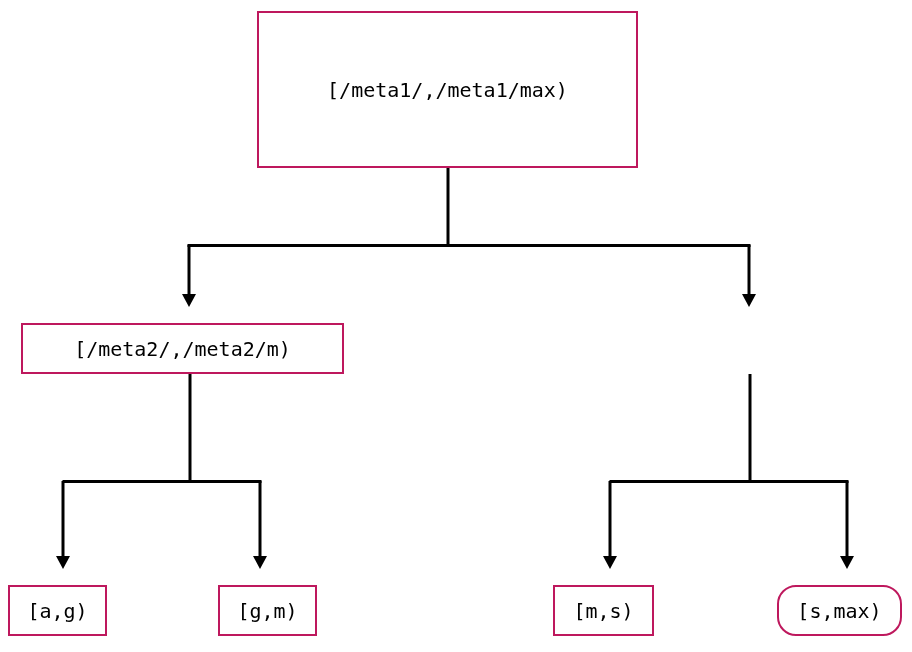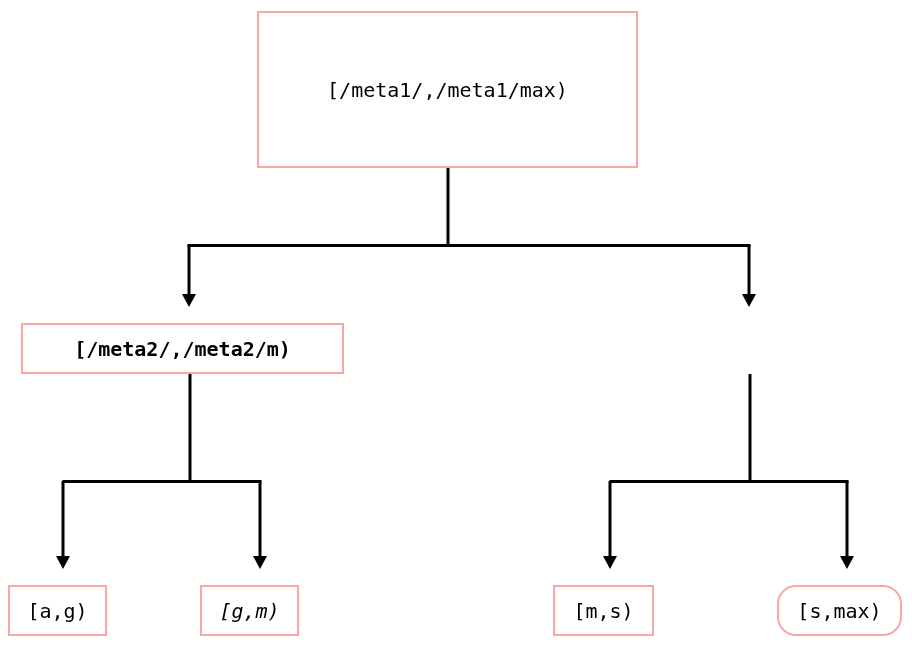--- a/index.html
+++ b/index.html
@@ -23,35 +23,35 @@
     left: 0;
     top: 0;
     width: 912px;
     height: 652px;
     pointer-events: none;
   }
   .node-box {
     position: absolute;
     box-sizing: border-box;
     background: #ffffff;
-    border: 2px solid #fca5a5;
+    border: 2px solid #be185d;
     display: flex;
     align-items: center;
     justify-content: center;
     color: #000000;
     white-space: pre;
   }
   .node-label {
     font-family: "DejaVu Sans Mono", "Liberation Mono", monospace;
     color: #000000;
     letter-spacing: 0px;
     white-space: pre;
   }
   .root-node .node-label { font-size: 20px; }
-  .branch-node .node-label { font-size: 20px; font-weight: bold; }
+  .branch-node .node-label { font-size: 20px; }
   .leaf-node .node-label { font-size: 20px; }
 </style>
 </head>
 <body>
 
 <div id="diagram-canvas">
 
   <svg class="edge-layer" viewBox="0 0 912 652" xmlns="http://www.w3.org/2000/svg">
 
     <g>
@@ -92,21 +92,21 @@
 
   <div class="node-box branch-node" style="left:21px; top:323px; width:323px; height:51px;">
     <span class="node-label">[/meta2/,/meta2/m)</span>
   </div>
 
 
   <div class="node-box leaf-node" style="left:8px; top:585px; width:99px; height:51px;">
     <span class="node-label">[a,g)</span>
   </div>
 
-  <div class="node-box leaf-node" style="left:200px; top:585px; width:99px; height:51px;font-style:italic;">
+  <div class="node-box leaf-node" style="left:218px; top:585px; width:99px; height:51px;">
     <span class="node-label">[g,m)</span>
   </div>
 
   <div class="node-box leaf-node" style="left:553px; top:585px; width:101px; height:51px;">
     <span class="node-label">[m,s)</span>
   </div>
 
   <div class="node-box leaf-node" style="left:777px; top:585px; width:125px; height:51px;border-radius:19px;">
     <span class="node-label">[s,max)</span>
   </div>

